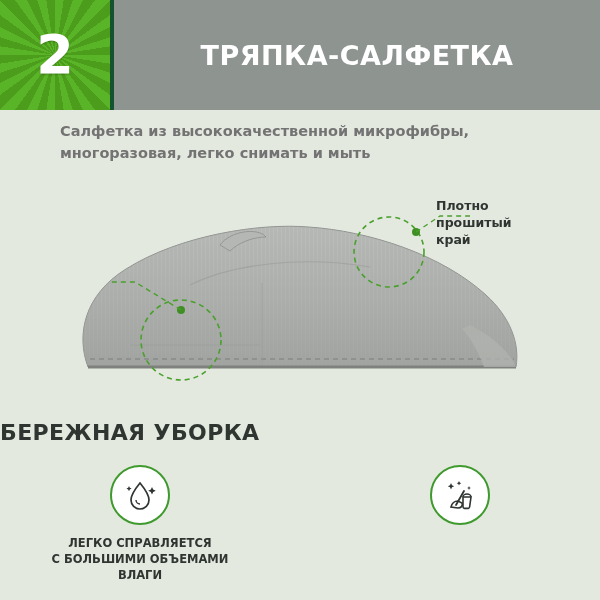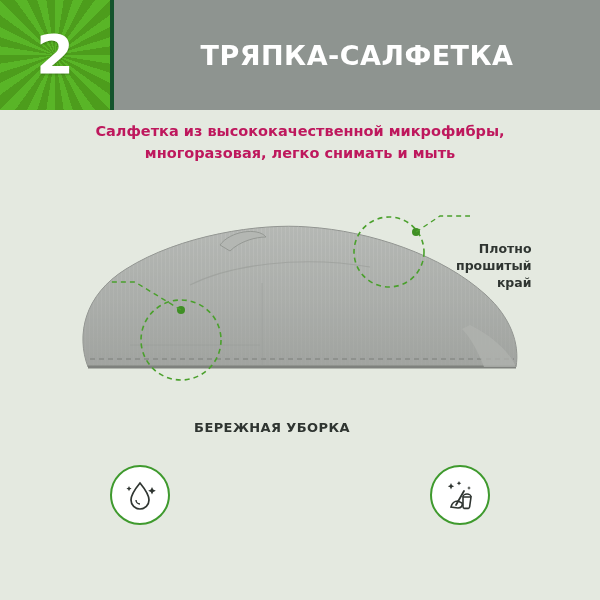--- a/index.html
+++ b/index.html
@@ -82,22 +82,21 @@
     letter-spacing: 0.5px;
     text-align: center;
   }
 
   
   .subtitle {
     position: absolute;
     left: 60px;
     top: 120px;
     width: 480px;
-    text-align: center;
-    color: #be185d;
+    color: #737373;
     font-size: 14.5px;
     font-weight: bold;
     line-height: 1.55;
   }
 
   
   .product-area {
     position: absolute;
     left: 0;
     top: 190px;
@@ -116,35 +115,33 @@
     font-size: 12.5px;
     font-weight: bold;
     line-height: 1.35;
   }
   .callout-left {
     left: 48px;
     top: 52px;
     text-align: left;
   }
   .callout-right {
-    left: 456px;
+    left: 436px;
     top: 8px;
-    text-align: right;
-    margin-top: 43px;
+    text-align: left;
   }
 
   
   .section-title {
     position: absolute;
     left: 0;
     top: 420px;
     width: 544px;
-    text-align: center;
     color: #2f3531;
-    font-size: 13px;
+    font-size: 22px;
     font-weight: bold;
     letter-spacing: 0.4px;
   }
   .features {
     position: absolute;
     left: 0;
     top: 465px;
     width: 600px;
     display: flex;
     justify-content: center;
@@ -245,20 +242,22 @@
   <div class="features">
     <div class="feature">
       <div class="feature-icon">
         <svg width="34" height="34" viewBox="0 0 34 34">
           <path d="M17 5 C17 5 26 16 26 22 A9 9 0 0 1 8 22 C8 16 17 5 17 5 Z" fill="none" stroke="#2f3531" stroke-width="1.7"></path>
           <path d="M13 22 a4 4 0 0 0 4 4" fill="none" stroke="#2f3531" stroke-width="1.4"></path>
           <path d="M29 9 l1.2 2.6 L32.8 12.8 l-2.6 1.2 L29 16.6 l-1.2-2.6 L25.2 12.8 l2.6-1.2 Z" fill="#2f3531"></path>
           <path d="M6 8 l0.8 1.8 L8.6 10.6 l-1.8 0.8 L6 13.2 l-0.8-1.8 L3.4 10.6 l1.8-0.8 Z" fill="#2f3531"></path>
         </svg>
       </div>
+      <div class="feature-label">ЛЕГКО СПРАВЛЯЕТСЯ
+С БОЛЬШИМИ ОБЪЕМАМИ ВЛАГИ</div>
     </div>
 
     <div class="feature">
       <div class="feature-icon">
         <svg width="36" height="36" viewBox="0 0 36 36">
           <path d="M14 28 l8 -14" stroke="#2f3531" stroke-width="1.8" fill="none" stroke-linecap="round"></path>
           <path d="M9 30 c1 -4 4 -6 7 -6 l4 2 c1 3 -1 5 -4 5 z" fill="none" stroke="#2f3531" stroke-width="1.6"></path>
           <path d="M21 20 l8 0 l-1.4 10 a1.6 1.6 0 0 1 -1.6 1.4 l-3.4 0 a1.6 1.6 0 0 1 -1.6 -1.4 z" fill="none" stroke="#2f3531" stroke-width="1.6"></path>
           <path d="M21 20 a4 3 0 0 1 8 0" fill="none" stroke="#2f3531" stroke-width="1.4"></path>
           <path d="M9 6 l1 2.2 L12.2 9.2 L10 10.2 L9 12.4 L8 10.2 L5.8 9.2 L8 8.2 Z" fill="#2f3531"></path>

